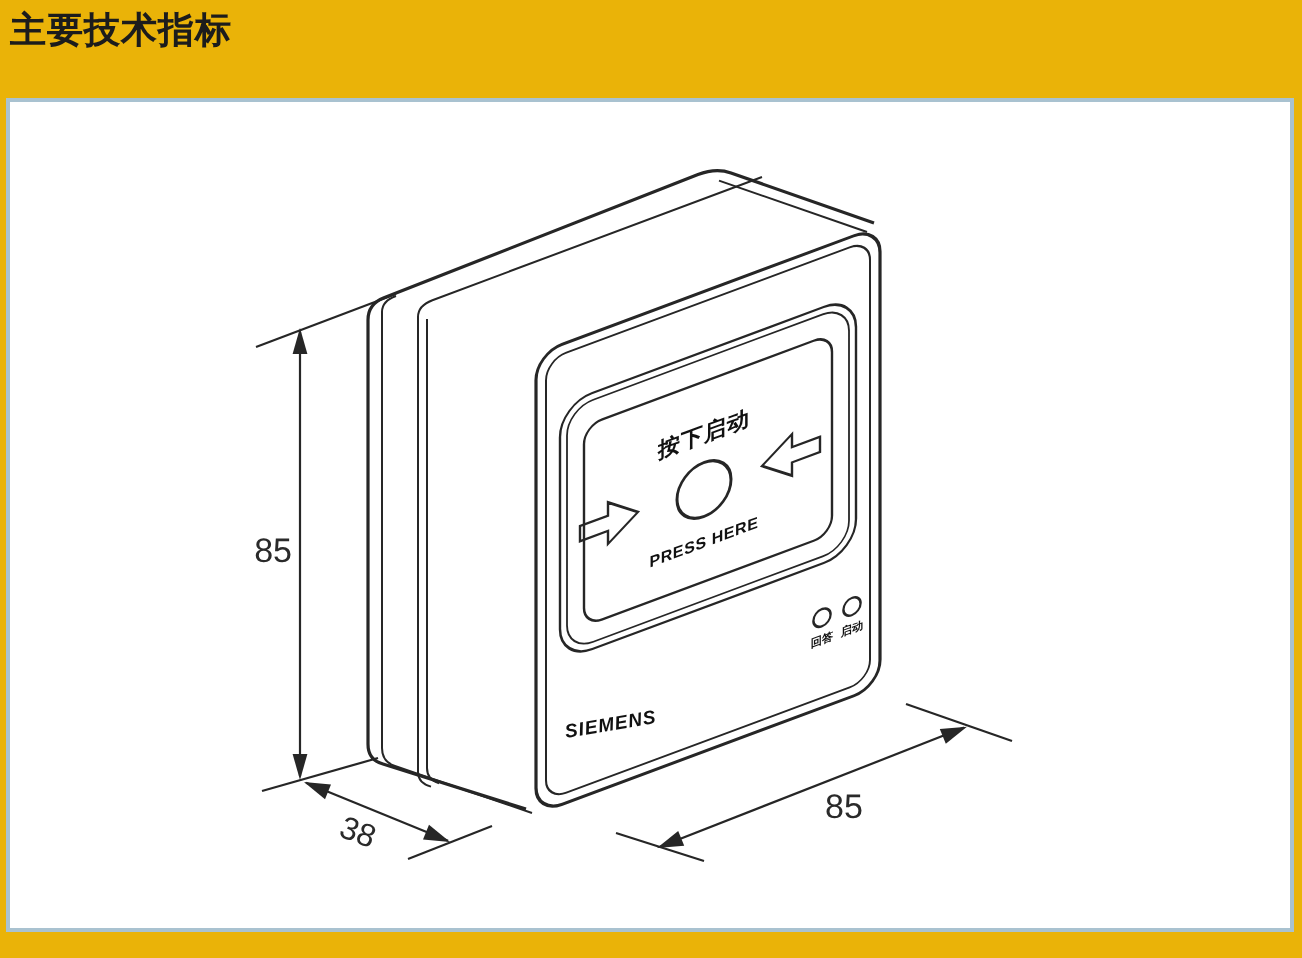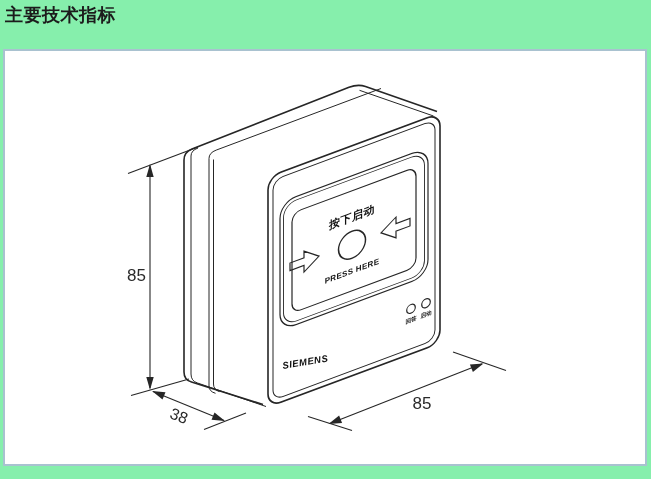--- a/index.html
+++ b/index.html
@@ -1,19 +1,19 @@
 <!DOCTYPE html>
 <html><head>
 <meta charset="utf-8">
 <style>
   html,body{margin:0;padding:0;background:#ffffff;}
   .page{
     position:relative;
     width:651px;height:479px;
-    background:#86efac;
+    background:#eab308;
     font-family:"Liberation Sans","DejaVu Sans",sans-serif;
     overflow:hidden;
   }
   .title{
     position:absolute;left:5px;top:3px;margin:0;
     font-size:18px;font-weight:bold;color:#1c1c1c;
     letter-spacing:0.5px;
   }
   .figure-frame{
     position:absolute;left:3px;top:49px;

